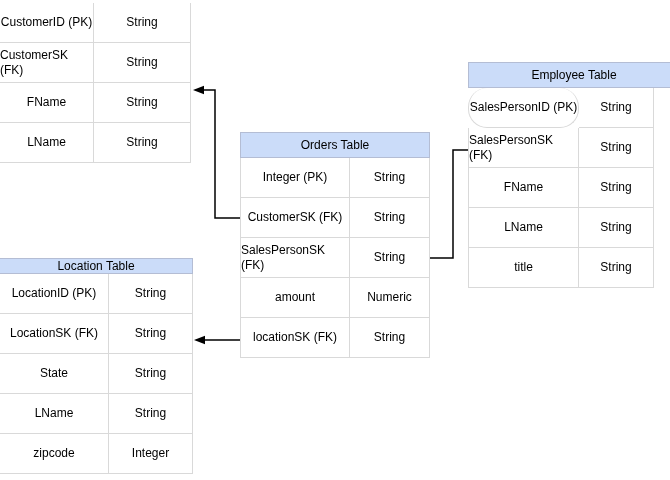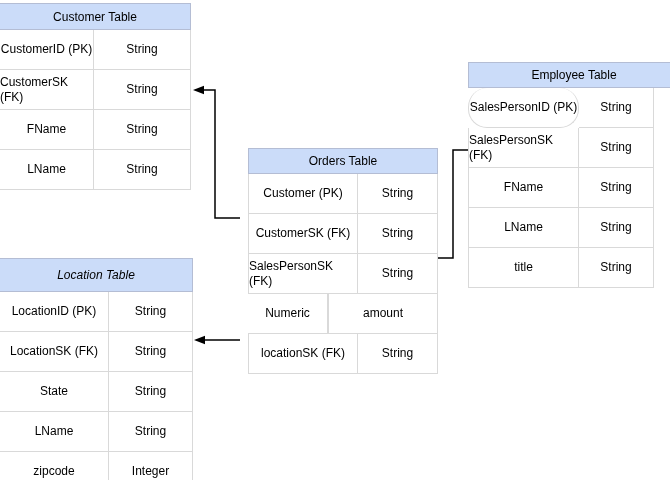--- a/index.html
+++ b/index.html
@@ -51,55 +51,54 @@
       <path d="M 430 258 L 453 258 L 453 150 L 471 150"></path>
       <polygon points="481,150 470,145.8 470,154.2" fill="#000000" stroke="none"></polygon>
     </g>
     <g stroke="#000000" stroke-width="1.5" fill="none">
       <path d="M 240 340 L 204 340"></path>
       <polygon points="194,340 205,335.8 205,344.2" fill="#000000" stroke="none"></polygon>
     </g>
   </svg>
 
 <div class="erd-table" style="left: -1px; top: 3px; width: 192px;">
-      <div class="erd-header" style="height: 27px;">Customer Table</div>
       <div class="erd-row">
         <div class="cell name" style="width: 95px; height: 40px;">CustomerID (PK)</div>
         <div class="cell type" style="width: 97px; height: 40px;">String</div>
       </div>
       <div class="erd-row">
         <div class="cell name" style="width: 95px; height: 40px;">CustomerSK (FK)</div>
         <div class="cell type" style="width: 97px; height: 40px;">String</div>
       </div>
       <div class="erd-row">
         <div class="cell name" style="width: 95px; height: 40px;">FName</div>
         <div class="cell type" style="width: 97px; height: 40px;">String</div>
       </div>
       <div class="erd-row">
         <div class="cell name" style="width: 95px; height: 40px;">LName</div>
         <div class="cell type" style="width: 97px; height: 40px;">String</div>
       </div>
     </div>
-    <div class="erd-table" style="left: 248px; top: 132px; width: 190px; margin-top: 16px;">
+    <div class="erd-table" style="left: 240px; top: 132px; width: 190px;">
       <div class="erd-header" style="height: 26px;">Orders Table</div>
       <div class="erd-row">
-        <div class="cell name" style="width: 110px; height: 40px;">Customer (PK)</div>
+        <div class="cell name" style="width: 110px; height: 40px;">Integer (PK)</div>
         <div class="cell type" style="width: 80px; height: 40px;">String</div>
       </div>
       <div class="erd-row">
         <div class="cell name" style="width: 110px; height: 40px;">CustomerSK (FK)</div>
         <div class="cell type" style="width: 80px; height: 40px;">String</div>
       </div>
       <div class="erd-row">
         <div class="cell name" style="width: 110px; height: 40px;">SalesPersonSK (FK)</div>
         <div class="cell type" style="width: 80px; height: 40px;">String</div>
       </div>
       <div class="erd-row">
+        <div class="cell name" style="width: 110px; height: 40px;">amount</div>
         <div class="cell type" style="width: 80px; height: 40px;">Numeric</div>
-        <div class="cell name" style="width: 110px; height: 40px;">amount</div>
       </div>
       <div class="erd-row">
         <div class="cell name" style="width: 110px; height: 40px;">locationSK (FK)</div>
         <div class="cell type" style="width: 80px; height: 40px;">String</div>
       </div>
     </div>
     <div class="erd-table" style="left: 468px; top: 62px; width: 212px;">
       <div class="erd-header" style="height: 26px;">Employee Table</div>
       <div class="erd-row">
         <div class="cell name" style="width: 111px; height: 40px; border-radius: 19px;">SalesPersonID (PK)</div>
@@ -116,21 +115,21 @@
       <div class="erd-row">
         <div class="cell name" style="width: 111px; height: 40px;">LName</div>
         <div class="cell type" style="width: 75px; height: 40px;">String</div>
       </div>
       <div class="erd-row">
         <div class="cell name" style="width: 111px; height: 40px;">title</div>
         <div class="cell type" style="width: 75px; height: 40px;">String</div>
       </div>
     </div>
     <div class="erd-table" style="left: -1px; top: 258px; width: 194px;">
-      <div class="erd-header" style="height: 34px; font-style: italic;">Location Table</div>
+      <div class="erd-header" style="height: 16px;">Location Table</div>
       <div class="erd-row">
         <div class="cell name" style="width: 110px; height: 40px;">LocationID (PK)</div>
         <div class="cell type" style="width: 84px; height: 40px;">String</div>
       </div>
       <div class="erd-row">
         <div class="cell name" style="width: 110px; height: 40px;">LocationSK (FK)</div>
         <div class="cell type" style="width: 84px; height: 40px;">String</div>
       </div>
       <div class="erd-row">
         <div class="cell name" style="width: 110px; height: 40px;">State</div>

